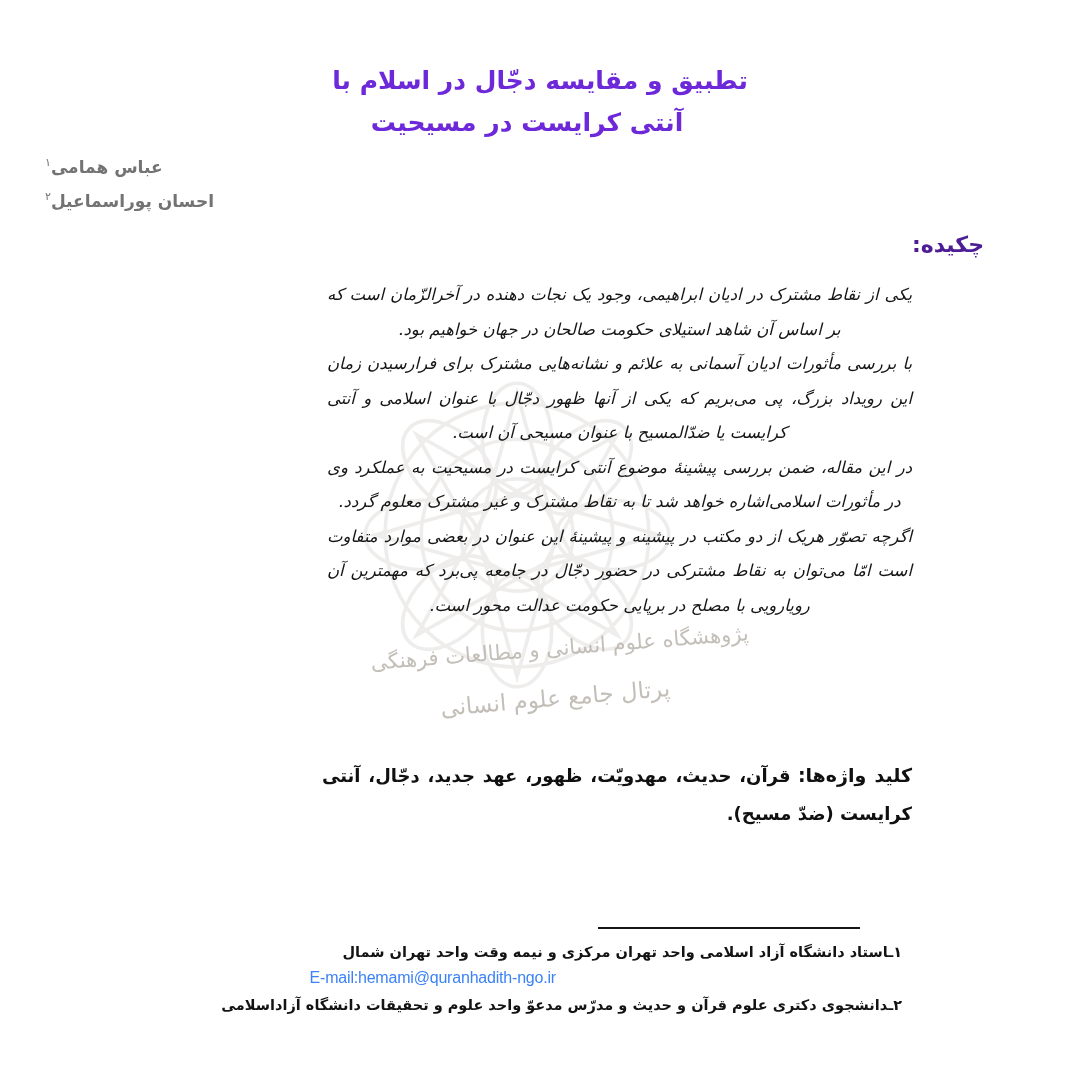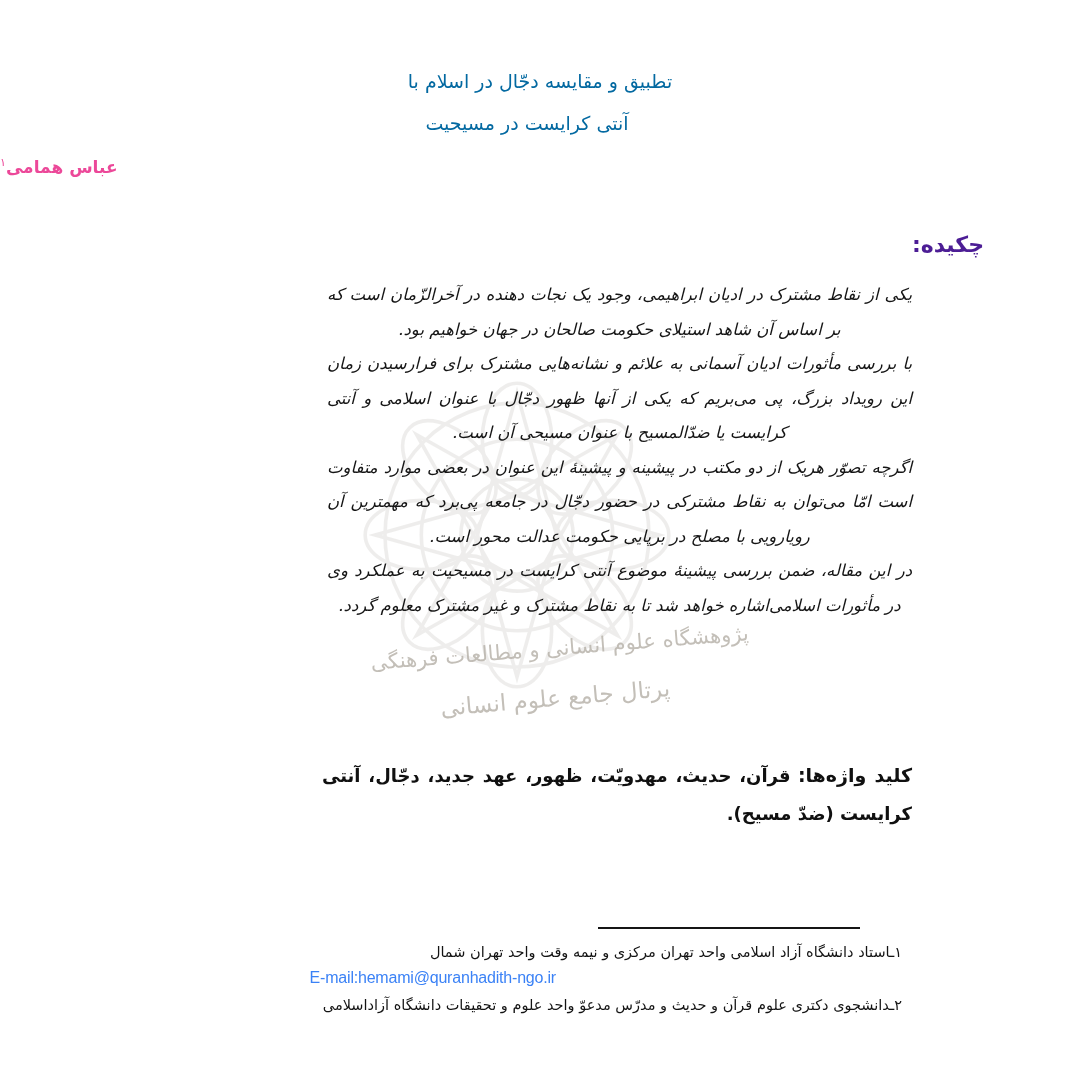--- a/index.html
+++ b/index.html
@@ -59,44 +59,45 @@
   
   .title-block {
     position: absolute;
     top: 60px;
     left: 0;
     width: 1080px;
     text-align: center;
   }
   .title-line {
     font-family: "DejaVu Sans", sans-serif;
-    font-weight: normal;
-    font-size: 19px;
+    font-weight: bold;
+    font-size: 25px;
     line-height: 42px;
-    color: #0369a1;
+    color: #6d28d9;
     letter-spacing: 0px;
   }
   .title-line.second { padding-right: 26px; }
 
   
   .authors {
     position: absolute;
     top: 148px;
     left: 0;
     width: 372px;
     text-align: left;
   }
   .author {
     font-family: "DejaVu Sans", sans-serif;
     font-weight: bold;
     font-size: 17px;
     line-height: 29px;
-    color: #ec4899;
+    color: #737373;
     direction: rtl;
     unicode-bidi: isolate;
+    margin-left: 45px;
   }
   .author sup {
     font-size: 11px;
     font-weight: normal;
     vertical-align: super;
   }
 
   
   .abstract-heading {
     position: absolute;
@@ -158,21 +159,21 @@
   
   .footnotes {
     position: absolute;
     top: 940px;
     right: 178px;
     width: 720px;
   }
   .fn-item { margin-bottom: 2px; }
   .fn-fa {
     font-family: "DejaVu Sans", sans-serif;
-    font-weight: normal;
+    font-weight: bold;
     font-size: 14.5px;
     line-height: 25px;
     color: #131313;
     text-align: right;
     direction: rtl;
   }
   .fn-mail {
     font-family: Liberation Sans, sans-serif;
     font-size: 16px;
     line-height: 26px;
@@ -220,29 +221,32 @@
 
   <div class="title-block">
     <div class="title-line">تطبیق و مقایسه دجّال در اسلام با</div>
     <div class="title-line second">آنتی کرایست در مسیحیت</div>
   </div>
 
   <div class="authors">
     <div class="author">
       <span>عباس همامی</span><sup>۱</sup>
     </div>
+    <div class="author">
+      <span>احسان پوراسماعیل</span><sup>۲</sup>
+    </div>
   </div>
 
   <div class="abstract-heading">چکیده:</div>
 
   <div class="abstract-body">
     <p class="abs-para">یکی از نقاط مشترک در ادیان ابراهیمی، وجود یک نجات دهنده در آخرالزّمان است که بر اساس آن شاهد استیلای حکومت صالحان در جهان خواهیم بود.</p>
     <p class="abs-para">با بررسی مأثورات ادیان آسمانی به علائم و نشانه‌هایی مشترک برای فرارسیدن زمان این رویداد بزرگ، پی می‌بریم که یکی از آنها ظهور دجّال با عنوان اسلامی و آنتی کرایست یا ضدّالمسیح با عنوان مسیحی آن است.</p>
+    <p class="abs-para last-center">در این مقاله، ضمن بررسی پیشینهٔ موضوع آنتی کرایست در مسیحیت به عملکرد وی در مأثورات اسلامی‌اشاره خواهد شد تا به نقاط مشترک و غیر مشترک معلوم گردد.</p>
     <p class="abs-para">اگرچه تصوّر هریک از دو مکتب در پیشینه و پیشینهٔ این عنوان در بعضی موارد متفاوت است امّا می‌توان به نقاط مشترکی در حضور دجّال در جامعه پی‌برد که مهمترین آن رویارویی با مصلح در برپایی حکومت عدالت محور است.</p>
-    <p class="abs-para last-center">در این مقاله، ضمن بررسی پیشینهٔ موضوع آنتی کرایست در مسیحیت به عملکرد وی در مأثورات اسلامی‌اشاره خواهد شد تا به نقاط مشترک و غیر مشترک معلوم گردد.</p>
   </div>
 
   <div class="keywords">
     <span class="kw-label">کلید واژه‌ها:</span>
     <span class="kw-values">قرآن، حدیث، مهدویّت، ظهور، عهد جدید، دجّال، آنتی کرایست (ضدّ مسیح).</span>
   </div>
 
   <div class="fn-rule"></div>
 
   <div class="footnotes">

